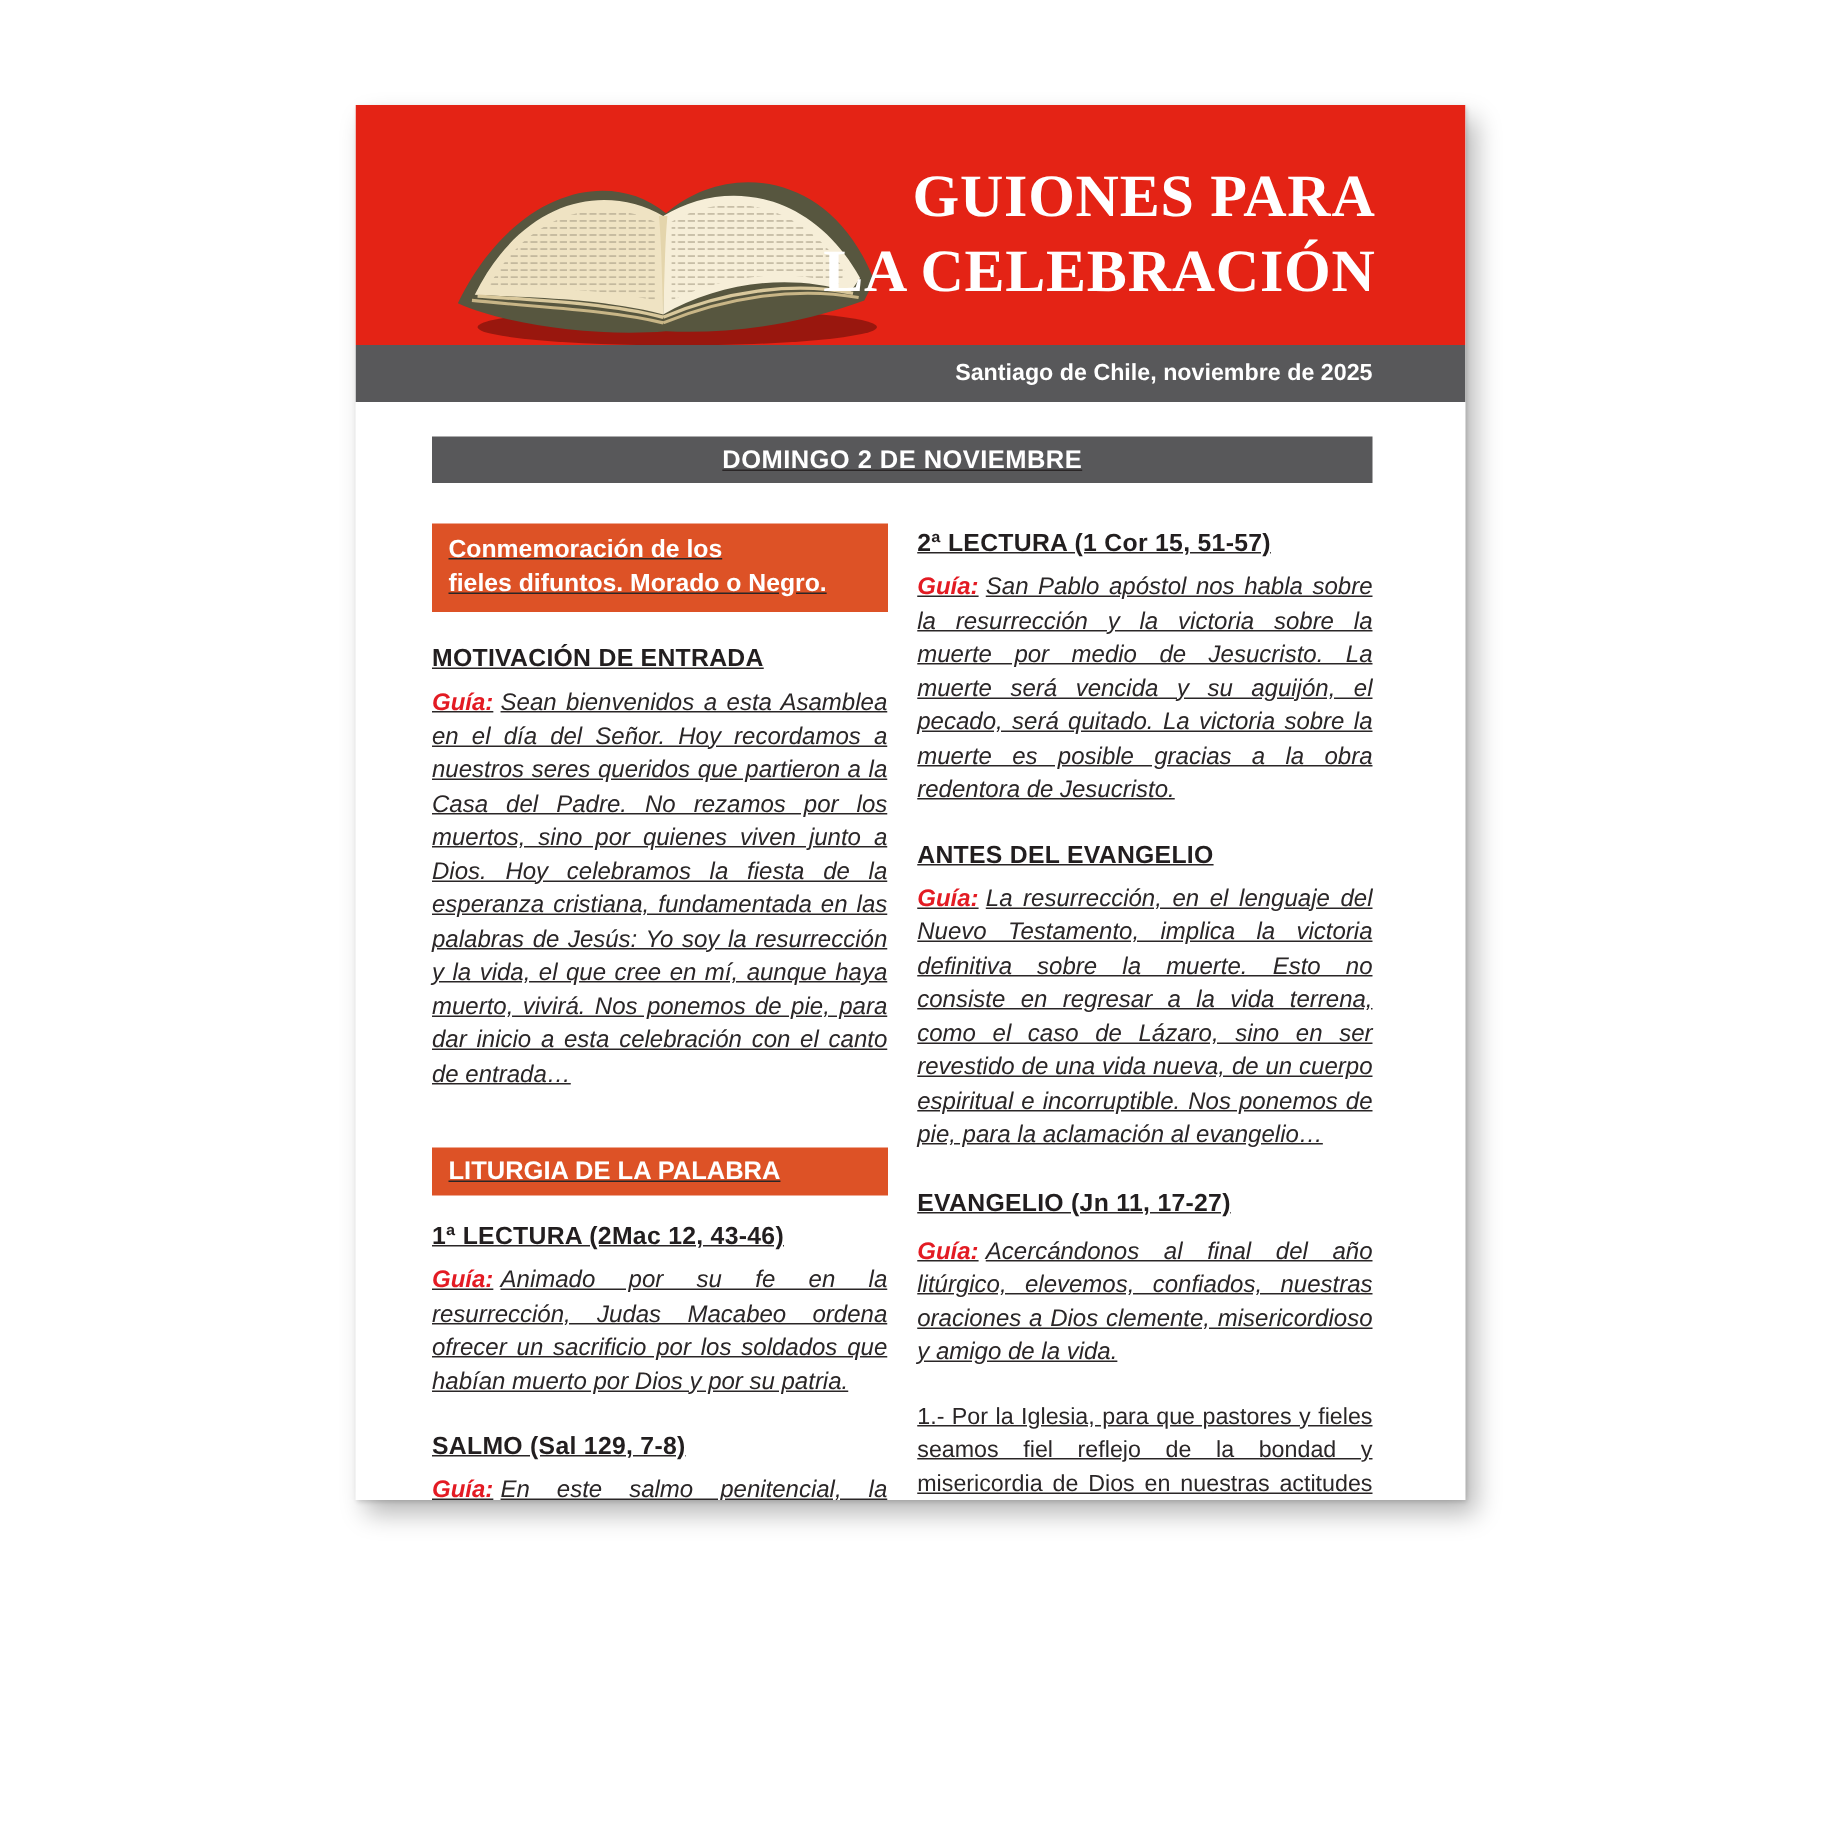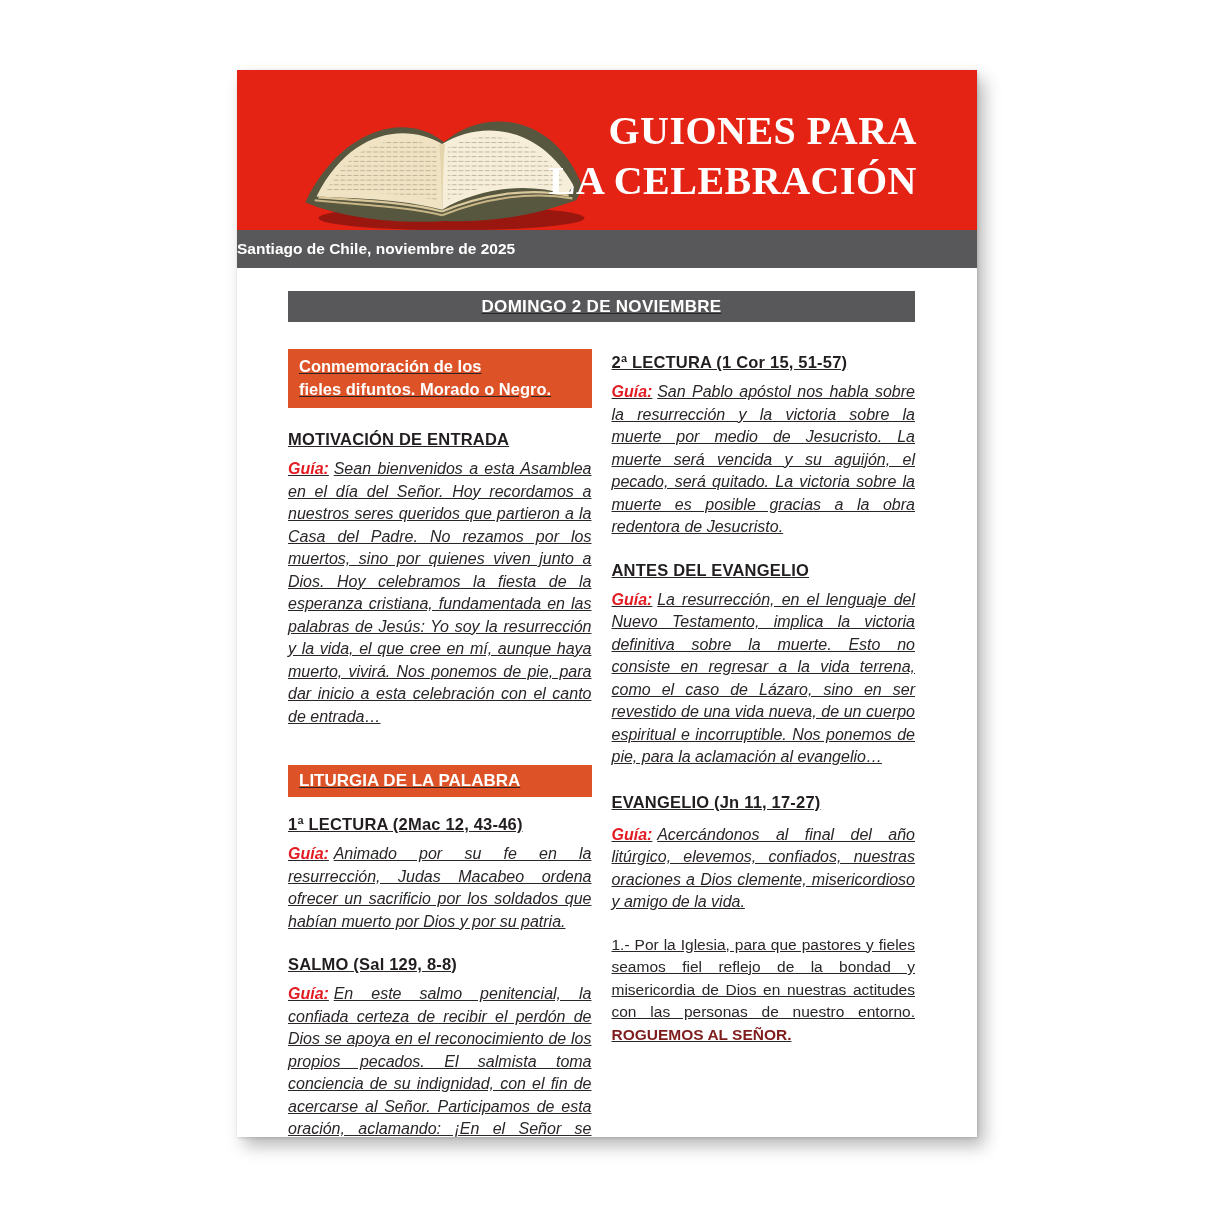--- a/index.html
+++ b/index.html
@@ -4,21 +4,21 @@
 <style>
   * { box-sizing: border-box; }
   html, body { margin: 0; padding: 0; }
   body {
     width: 1214px; height: 1214px;
     background: #ffffff;
     font-family: "Liberation Sans", sans-serif;
     color: #2a2627;
   }
   .page {
-    width: 740px; height: 1067px;
+    width: 740px; height: 930px;
     margin: 0 auto; position: relative; top: 70px;
     background: #ffffff;
     box-shadow: 7px 9px 16px rgba(0,0,0,.28), 1px 1px 3px rgba(0,0,0,.15);
     overflow: hidden;
   }
   
   .banner {
     height: 160px; background: #e42315; position: relative; overflow: hidden;
   }
   .book-wrap { position: absolute; left: 52px; top: 14px; width: 310px; height: 150px; }
@@ -26,21 +26,21 @@
     position: absolute; right: 60px; top: 36px;
     text-align: right; color: #ffffff;
     font-family: "Liberation Serif", serif; font-weight: bold;
     font-size: 40px; line-height: 50px; letter-spacing: .5px;
     white-space: nowrap;
   }
   
   .datebar {
     height: 38px; background: #58585a; color: #ffffff;
     font-weight: bold; font-size: 15.5px; line-height: 38px;
-    padding-right: 62px;
+    text-align: right; padding-right: 62px;
   }
   
   .content { padding: 23px 62px 0 51px; text-decoration: underline; }
   .day-header {
     background: #58585a; color: #ffffff; font-weight: bold;
     font-size: 17px; letter-spacing: .3px; text-align: center;
     height: 31px; line-height: 31px;
   }
   .columns { display: flex; gap: 20px; margin-top: 27px; }
   .col { flex: 1; min-width: 0; }
@@ -149,21 +149,21 @@
           <span class="glabel">Guía:</span><span>Sean bienvenidos a esta Asamblea en el día del Señor. Hoy recordamos a nuestros seres queridos que partieron a la Casa del Padre. No rezamos por los muertos, sino por quienes viven junto a Dios. Hoy celebramos la fiesta de la esperanza cristiana, fundamentada en las palabras de Jesús: Yo soy la resurrección y la vida, el que cree en mí, aunque haya muerto, vivirá. Nos ponemos de pie, para dar inicio a esta celebración con el canto de entrada…</span>
         </p>
 
         <div class="section-box mt20">LITURGIA DE LA PALABRA</div>
 
         <h3 class="heading mt18">1ª LECTURA (2Mac 12, 43-46)</h3>
         <p class="guia">
           <span class="glabel">Guía:</span><span>Animado por su fe en la resurrección, Judas Macabeo ordena ofrecer un sacrificio por los soldados que habían muerto por Dios y por su patria.</span>
         </p>
 
-        <h3 class="heading">SALMO (Sal 129, 8-8)</h3>
+        <h3 class="heading">SALMO (Sal 129, 7-8)</h3>
         <p class="guia">
           <span class="glabel">Guía:</span><span>En este salmo penitencial, la confiada certeza de recibir el perdón de Dios se apoya en el reconocimiento de los propios pecados. El salmista toma conciencia de su indignidad, con el fin de acercarse al Señor. Participamos de esta oración, aclamando: ¡En el Señor se encuentra la misericordia!</span>
         </p>
 
       </div>
 
       <div class="col">
 
         <h3 class="heading mt4">2ª LECTURA (1 Cor 15, 51-57)</h3>
         <p class="guia">

